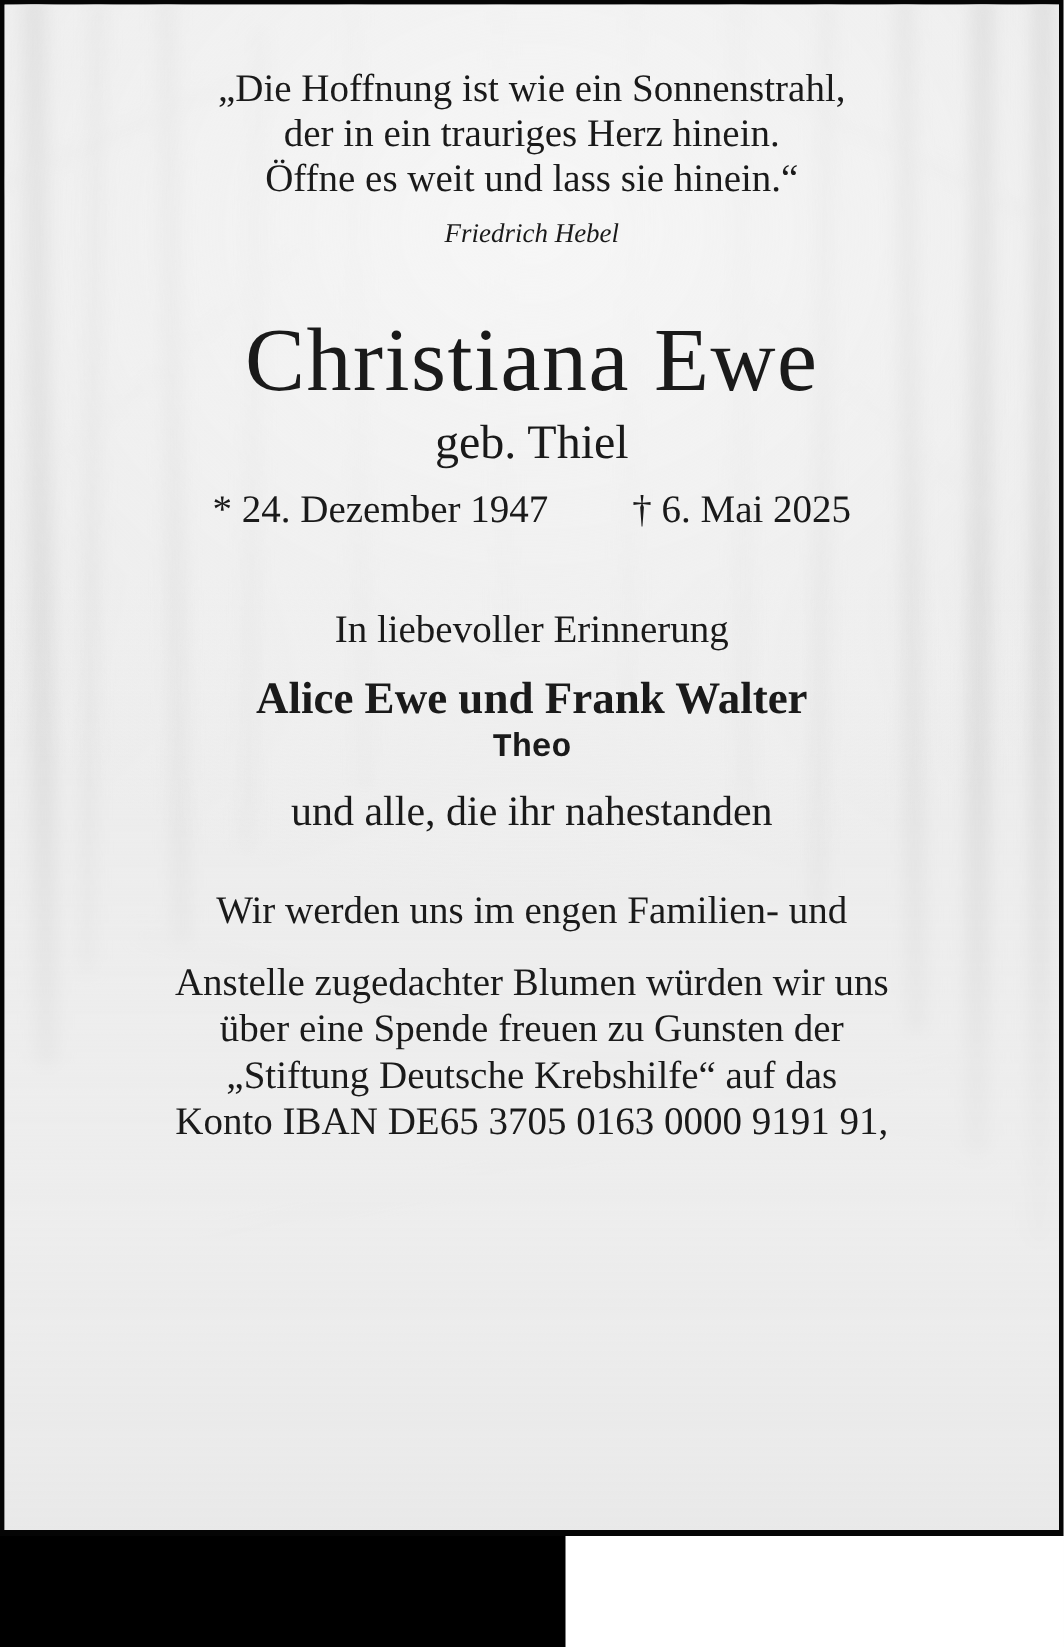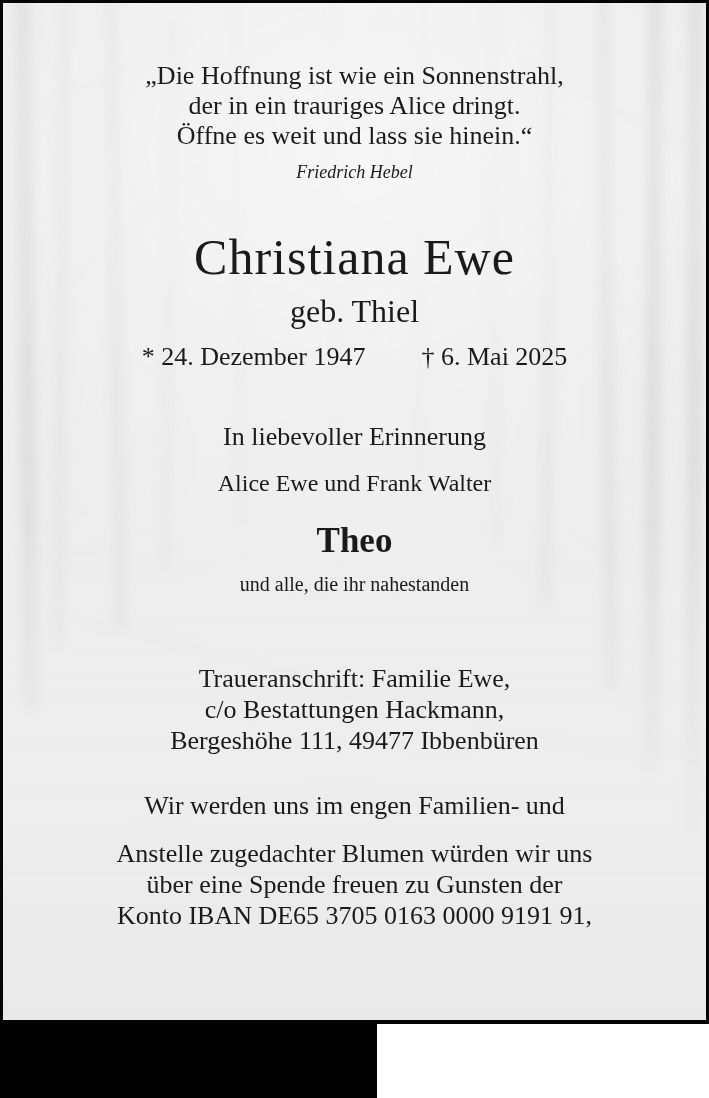--- a/index.html
+++ b/index.html
@@ -19,32 +19,32 @@
     background: #ececec;
     overflow: hidden;
   }
   .bg-forest { position: absolute; left: 0; top: 0; width: 100%; height: 100%; display: block; }
   .notice-content {
     position: relative; z-index: 2;
     text-align: center; color: #1a1a1a; width: 100%;
   }
 
   .quote-line { font-size: 26px; line-height: 30px; }
-  .quote-line.first { padding-top: 58px; }
+  .quote-line.first { padding-top: 41px; }
   .quote-author { font-size: 18px; line-height: 22px; font-style: italic; margin-top: 10px; }
 
-  .deceased-name { font-size: 50px; line-height: 74px; margin-top: 37px; font-weight: 400; letter-spacing: 1px; }
+  .deceased-name { font-size: 60px; line-height: 74px; margin-top: 37px; font-weight: 400; letter-spacing: 1px; }
   .maiden-name { font-size: 32px; line-height: 28px; margin-top: 3px; }
   .dates-line { font-size: 26px; line-height: 30px; margin-top: 17px; }
   .dates-line .death-date { margin-left: 56px; }
 
   .remember-intro { font-size: 26px; line-height: 30px; margin-top: 50px; }
-  .mourners-1 { font-size: 24px; line-height: 30px; margin-top: 16px; font-weight: 400; }
-  .mourners-2 { font-size: 35px; line-height: 30px; margin-top: 28px; font-weight: 700; }
-  .mourners-closing { font-size: 20px; line-height: 30px; margin-top: 13px; }
+  .mourners-1 { font-size: 30px; line-height: 30px; margin-top: 16px; font-weight: 700; }
+  .mourners-2 { font-size: 22px; line-height: 30px; margin-top: 3px; font-weight: 700; font-family: Liberation Mono, monospace; }
+  .mourners-closing { font-size: 28px; line-height: 30px; margin-top: 13px; }
 
   .address-block { margin-top: 64px; font-size: 26px; line-height: 31px; }
   .farewell-block { margin-top: 34px; font-size: 26px; line-height: 31px; }
   .donation-block { margin-top: 17px; font-size: 26px; line-height: 31px; text-align: center; }
 
   
   .bottom-strip { position: absolute; left: 0; top: 1024px; width: 709px; height: 74px; background: #ffffff; }
   .black-block { position: absolute; left: 0; top: 0; width: 377px; height: 74px; background: #000000; }
 </style>
 </head>
@@ -90,49 +90,45 @@
         <line x1="90" y1="620" x2="640" y2="760" stroke="#e6e6e6" stroke-width="6" opacity="0.5"></line>
         <line x1="60" y1="840" x2="660" y2="700" stroke="#e7e7e7" stroke-width="5" opacity="0.5"></line>
       </g>
       <rect x="0" y="380" width="703" height="637" fill="url(#mist)"></rect>
       <rect x="0" y="0" width="703" height="600" fill="url(#glow)"></rect>
     </svg>
 
     <div class="notice-content">
 
       <div class="quote-line first">„Die Hoffnung ist wie ein Sonnenstrahl,</div>
-      <div class="quote-line">der in ein trauriges Alice dringt.</div>
+      <div class="quote-line">der in ein trauriges Herz hinein.</div>
       <div class="quote-line">Öffne es weit und lass sie hinein.“</div>
       <div class="quote-author">Friedrich Hebel</div>
 
       <div class="deceased-name">Christiana Ewe</div>
       <div class="maiden-name">geb. Thiel</div>
 
       <div class="dates-line">
         <span class="birth-date">* 24. Dezember 1947</span><span class="death-date">† 6. Mai 2025</span>
       </div>
 
       <div class="remember-intro">In liebevoller Erinnerung</div>
       <div class="mourners-1">Alice Ewe und Frank Walter</div>
       <div class="mourners-2">Theo</div>
       <div class="mourners-closing">und alle, die ihr nahestanden</div>
 
-      <div class="address-block">
-        <div>Traueranschrift: Familie Ewe,</div>
-        <div>c/o Bestattungen Hackmann,</div>
-        <div>Bergeshöhe 111, 49477 Ibbenbüren</div>
-      </div>
 
       <div class="farewell-block">
         <div>Wir werden uns im engen Familien- und</div>
       </div>
 
       <div class="donation-block">
         <div>Anstelle zugedachter Blumen würden wir uns</div>
         <div>über eine Spende freuen zu Gunsten der</div>
+        <div>„Stiftung Deutsche Krebshilfe“ auf das</div>
         <div>Konto IBAN DE65 3705 0163 0000 9191 91,</div>
       </div>
 
     </div>
   </div>
 
   <div class="bottom-strip">
     <div class="black-block"></div>
   </div>
 

